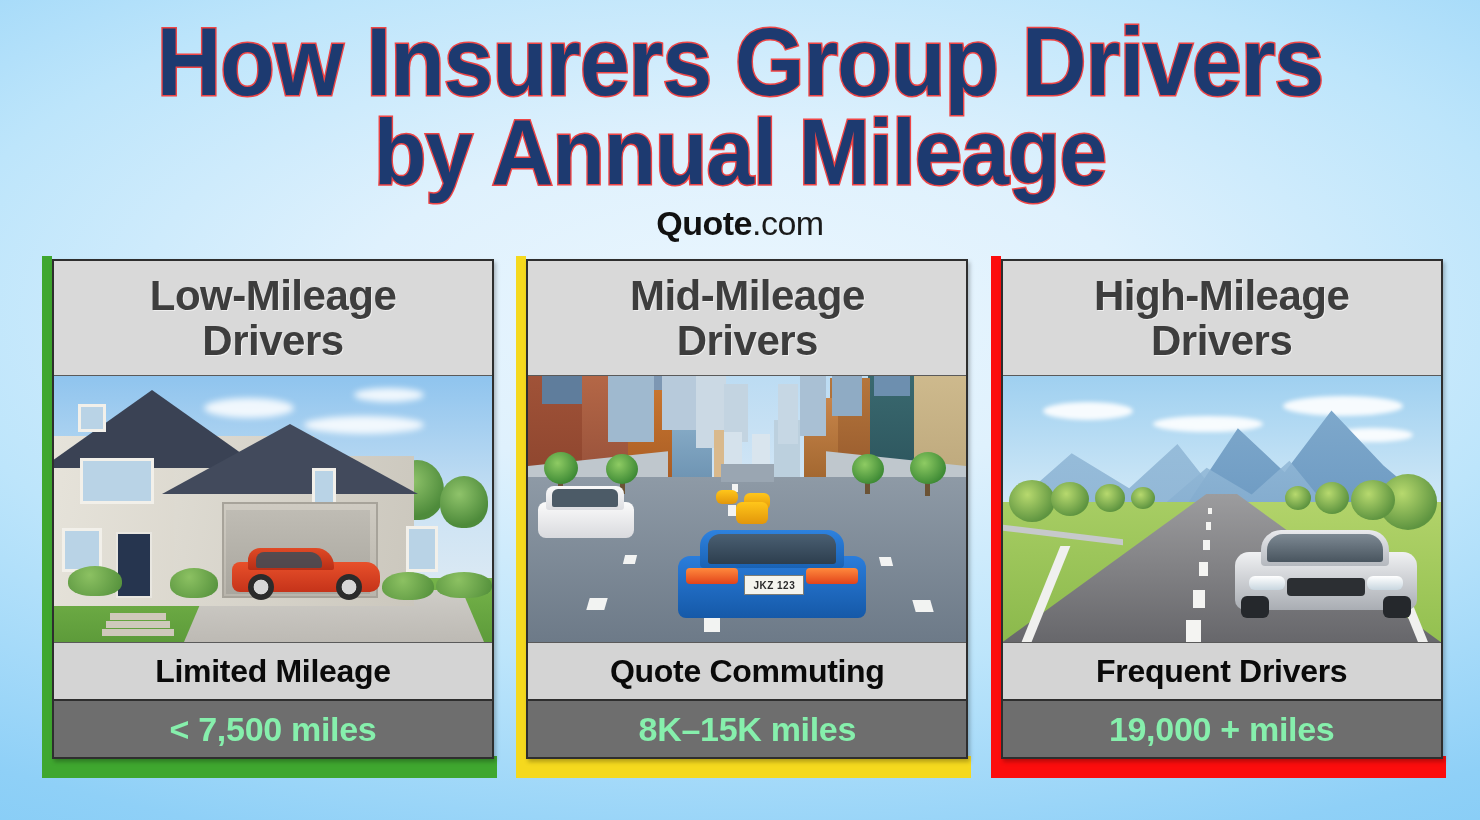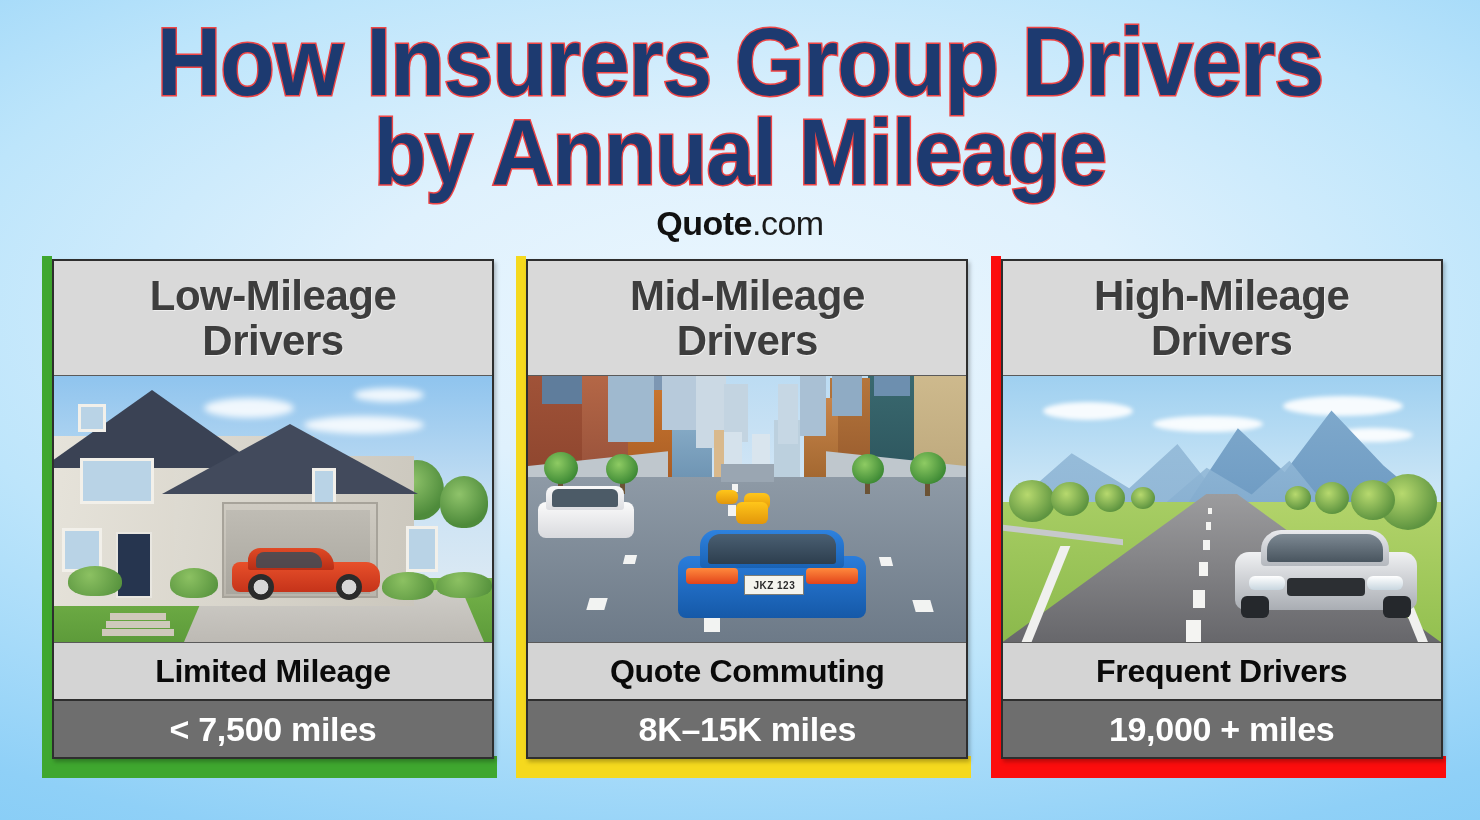--- a/index.html
+++ b/index.html
@@ -74,21 +74,21 @@
   .card-sub{
     height:56px;background:#d4d4d4;
     display:flex;align-items:center;justify-content:center;
     border-top:1px solid #5a5a5a;border-bottom:2px solid #2e2e2e;
   }
   .card-sub-txt{font-size:32px;font-weight:700;color:#0a0a0a;letter-spacing:-0.3px;}
   .card-stat{
     height:56px;background:#6e6e6e;
     display:flex;align-items:center;justify-content:center;
   }
-  .card-stat-txt{font-size:34px;font-weight:700;color:#ffffff;letter-spacing:-0.3px;}
+  .card-stat-txt{font-size:34px;font-weight:700;color:#86efac;letter-spacing:-0.3px;}
 
   
   .art{position:absolute;inset:0;}
 
   
   .a1-sky{position:absolute;inset:0;background:linear-gradient(#8fc4ee,#cfe4f4 55%,#e6eef3);}
   .a1-cloud{position:absolute;background:rgba(255,255,255,.85);border-radius:50%;filter:blur(3px);}
   .a1-tree{position:absolute;background:radial-gradient(circle at 40% 35%,#8fc36a,#4e8b3b 70%);border-radius:50% 50% 45% 45%;}
   .a1-grass{position:absolute;left:0;bottom:0;width:100%;height:64px;background:linear-gradient(#76b44a,#5d9b3a);}
   .a1-drive{position:absolute;bottom:0;left:130px;width:300px;height:72px;background:linear-gradient(#cfcdc8,#bdbab4);transform:perspective(220px) rotateX(32deg);transform-origin:bottom center;}

